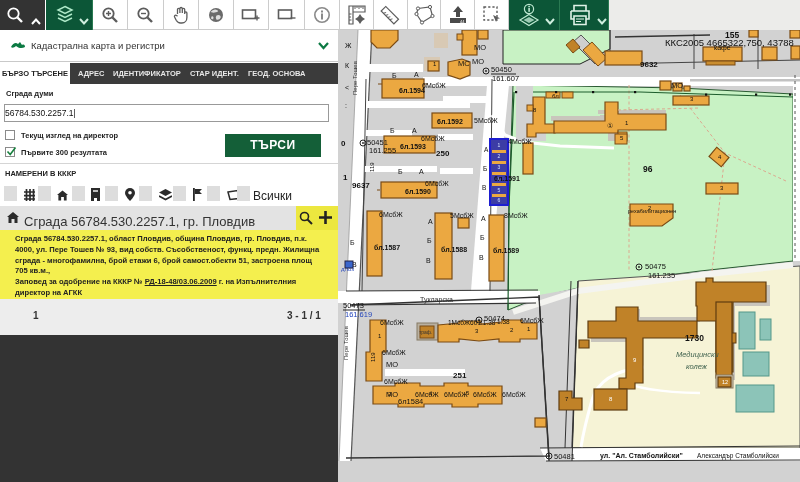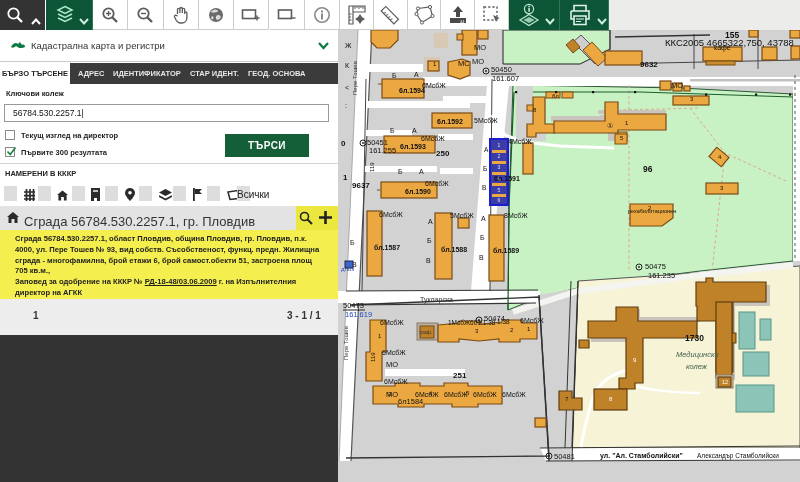--- a/index.html
+++ b/index.html
@@ -12,23 +12,23 @@
 #tb .dark{background:#333;border:none}
 #tb .green{background:#0c5637;border:none;border-right:1px solid #2a7a52}
 
 #sb{position:absolute;left:0;top:30px;width:338px;height:452px;background:#fff;z-index:30}
 #hdr{position:absolute;left:0;top:1px;width:338px;height:31px;background:#fff;border-bottom:1px solid #c9c9c9}
 #hdr .t{position:absolute;left:31px;top:9px;font-size:9.5px;color:#333}
 #tabs{position:absolute;left:0;top:33px;width:338px;height:21px;background:#3b3b3b}
 #tabs .tab{position:absolute;top:0;height:21px;font-size:7.5px;font-weight:bold;color:#e8e8e8;line-height:21px}
 #tabs .act{background:#fff;color:#222;left:0;width:70px;text-align:center;height:22px}
 .lbl{font-size:7.5px;font-weight:bold;color:#222}
-#kw{position:absolute;left:4px;top:74px;width:325px;height:18px;border:1px solid #999;background:#fff;font-size:8.5px;line-height:16px;padding-left:8px;color:#111}
+#kw{position:absolute;left:4px;top:74px;width:325px;height:18px;border:1px solid #999;background:#fff;font-size:8.5px;line-height:16px;padding-left:0;color:#111}
 .cb{position:absolute;width:10px;height:10px;border:1px solid #8a8a8a;background:#fff}
-#srch{position:absolute;left:225px;top:104px;width:84px;height:23px;background:#145f38;color:#fff;font-size:10px;font-weight:bold;text-align:center;line-height:23px;letter-spacing:.5px}
+#srch{position:absolute;left:225px;top:104px;width:96px;height:23px;background:#145f38;color:#fff;font-size:12px;font-weight:bold;text-align:center;line-height:23px;letter-spacing:.5px}
 .sq{position:absolute;top:156px;width:13px;height:15px;background:#ddd}
 .ricon{position:absolute;top:157px}
 #rrow{position:absolute;left:0;top:176px;width:338px;height:24px;background:#e3e3e3}
 #ract{position:absolute;left:296px;top:176px;width:42px;height:24px;background:#ece73f}
 #ybox{position:absolute;left:0;top:200px;width:338px;height:69px;background:#f4ef4e;padding:4px 0 0 15px;font-size:7.6px;font-weight:bold;color:#222;line-height:10.8px}
 #pgr{position:absolute;left:0;top:269px;width:338px;height:36px;background:#ededed;font-size:10px;font-weight:bold;color:#333}
 #drk{position:absolute;left:0;top:305px;width:338px;height:147px;background:#333}
 
 #bb{position:absolute;left:341px;top:461px;width:459px;height:21px;background:#2f9e5f;z-index:35}
 #bb .glab{position:absolute;top:2px;height:17px;background:#1e7c49;color:#fff;font-size:7.5px;line-height:17px;text-align:center}
@@ -319,21 +319,21 @@
  </div>
  <div id="hdr">
   <svg class="ab" style="left:10px;top:8px" width="16" height="14" viewBox="0 0 16 14">
           <path d="M1 8 C3 4 6 3 8 5 L10 3 L12 6 C14 5 15 6 15 8 C12 10 8 9 6 7 C4 9 2 9 1 8 Z" fill="#0c7a43"></path>
         </svg>
   <div class="t">Кадастрална карта и регистри</div>
   <svg class="ab" style="left:318px;top:11px" width="11" height="8" viewBox="0 0 11 8">
           <path d="M1 1 L5.5 6 L10 1" stroke="#0c7a43" stroke-width="2.2" fill="none"></path>
         </svg>
  </div>
- <div class="lbl ab" style="left:6px;top:59px">Ключови колеж</div>
+ <div class="lbl ab" style="left:6px;top:59px">Сграда думи</div>
  <div id="kw">56784.530.2257.1<span style="font-weight:normal">|</span></div>
  <div class="cb" style="left:5px;top:100px"></div>
  <div class="lbl ab" style="left:21px;top:101px">Текущ изглед на директор</div>
  <div class="cb" style="left:5px;top:117px"></div>
  <svg class="ab" style="left:6px;top:116px" width="11" height="11" viewBox="0 0 11 11">
         <path d="M1.5 5.5 L4.2 8.5 L9.5 1.5" stroke="#18813f" stroke-width="1.6" fill="none"></path>
       </svg>
  <div class="lbl ab" style="left:21px;top:118px">Първите 300 резултата</div>
  <div id="srch">ТЪРСИ</div>
  <div class="ab" style="left:0;top:133px;width:338px;border-top:1px solid #d5d5d5"></div>
@@ -366,21 +366,21 @@
         <div class="sq" style="left:173px"></div>
         <span class="ricon" style="left:192.5px"><svg width="9" height="13" viewBox="0 0 9 13">
             <rect x="0" y="0" width="1.8" height="13" fill="#2b2b2b"></rect>
             <path d="M1.8 1 H9 L6.5 3.5 L9 6 H1.8 Z" fill="#2b2b2b"></path>
           </svg></span>
         <div class="sq" style="left:206.79999999999998px"></div>
         <span class="ricon" style="left:226.29999999999998px"><svg width="14" height="12" viewBox="0 0 14 12">
             <path d="M2 3 L11.5 1.5 L12.5 9.5 L4 10.5 Z" fill="none" stroke="#2b2b2b" stroke-width="1.5"></path>
           </svg></span>
         <div class="sq" style="left:237px"></div>
-        <span class="ab" style="left:237px;top:159px;font-size:10px;color:#222">Всички</span>
+        <span class="ab" style="left:253px;top:159px;font-size:12px;color:#222">Всички</span>
       </div>
  <div id="rrow"></div>
       <div id="ract"></div>
  <svg class="ab" style="left:7px;top:182px;z-index:5" width="12" height="11" viewBox="0 0 12 11">
         <path d="M6 0 L12 5 L10.5 5 L10.5 11 L7.5 11 L7.5 7 L4.5 7 L4.5 11 L1.5 11 L1.5 5 L0 5 Z" fill="#2b2b2b"></path>
       </svg>
  <div class="ab" style="left:24px;top:184px;font-size:13px;color:#333;z-index:5">Сграда 56784.530.2257.1, гр. Пловдив</div>
  <svg class="ab" style="left:299px;top:181px;z-index:5" width="14" height="14" viewBox="0 0 14 14">
         <circle cx="5.5" cy="5.5" r="4" fill="none" stroke="#222" stroke-width="1.6"></circle>
         <line x1="8.5" y1="8.5" x2="13" y2="13" stroke="#222" stroke-width="2"></line>

